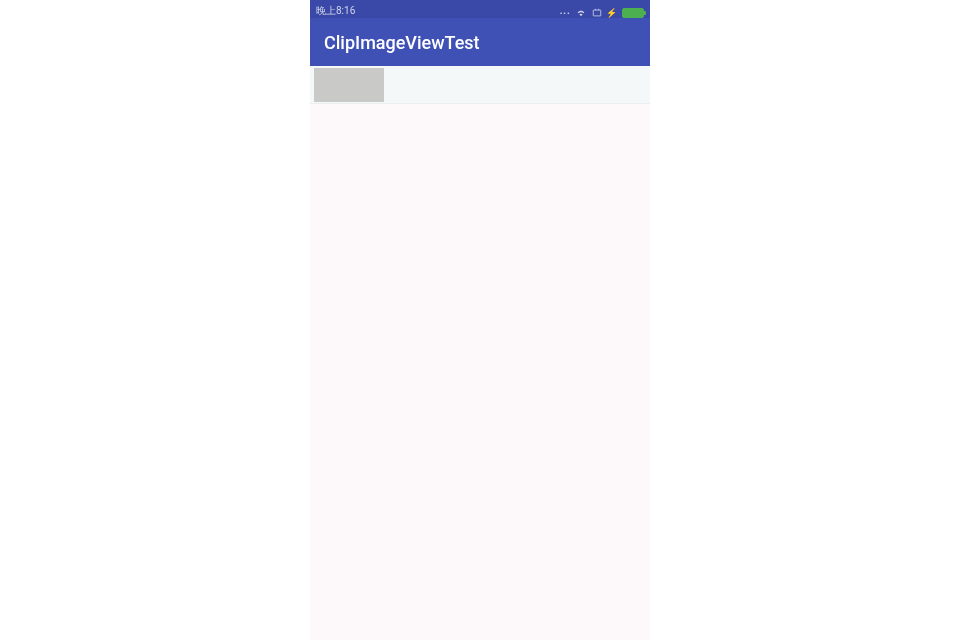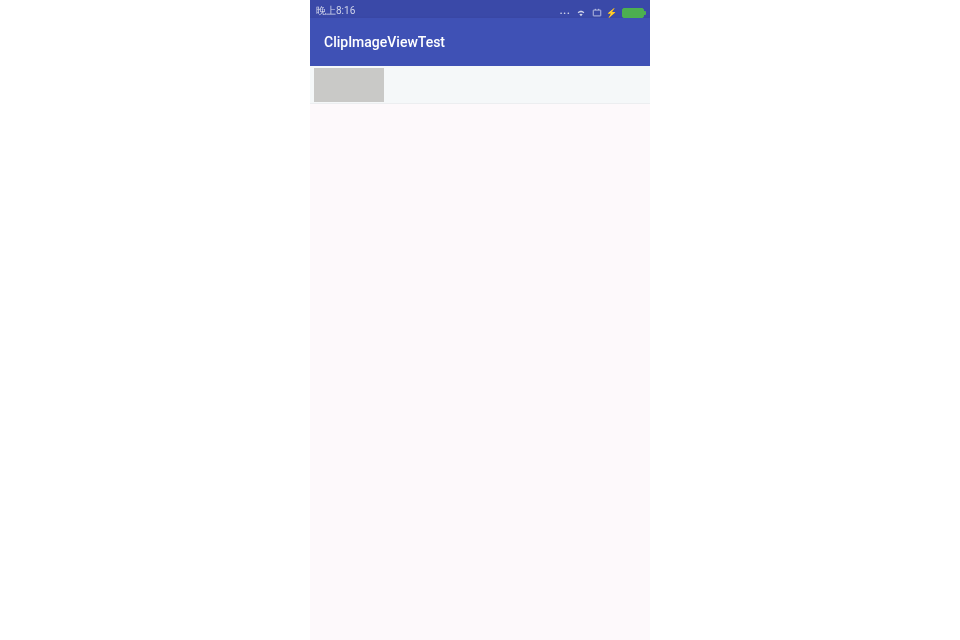--- a/index.html
+++ b/index.html
@@ -48,21 +48,21 @@
       align-items: center;
     }
     .app-bar {
       width: 100%;
       height: 48px;
       background: #3f51b5;
       display: flex;
       align-items: center;
       padding: 0 14px;
       color: #ffffff;
-      font-size: 14px;
+      font-size: 18px;
       font-weight: 500;
       box-shadow: 0 2px 4px rgba(0,0,0,0.15);
     }
     .toolbar-strip {
       width: 100%;
       height: 38px;
       background: #f5f8f9;
       display: flex;
       align-items: center;
       border-bottom: 1px solid #eceef0;

